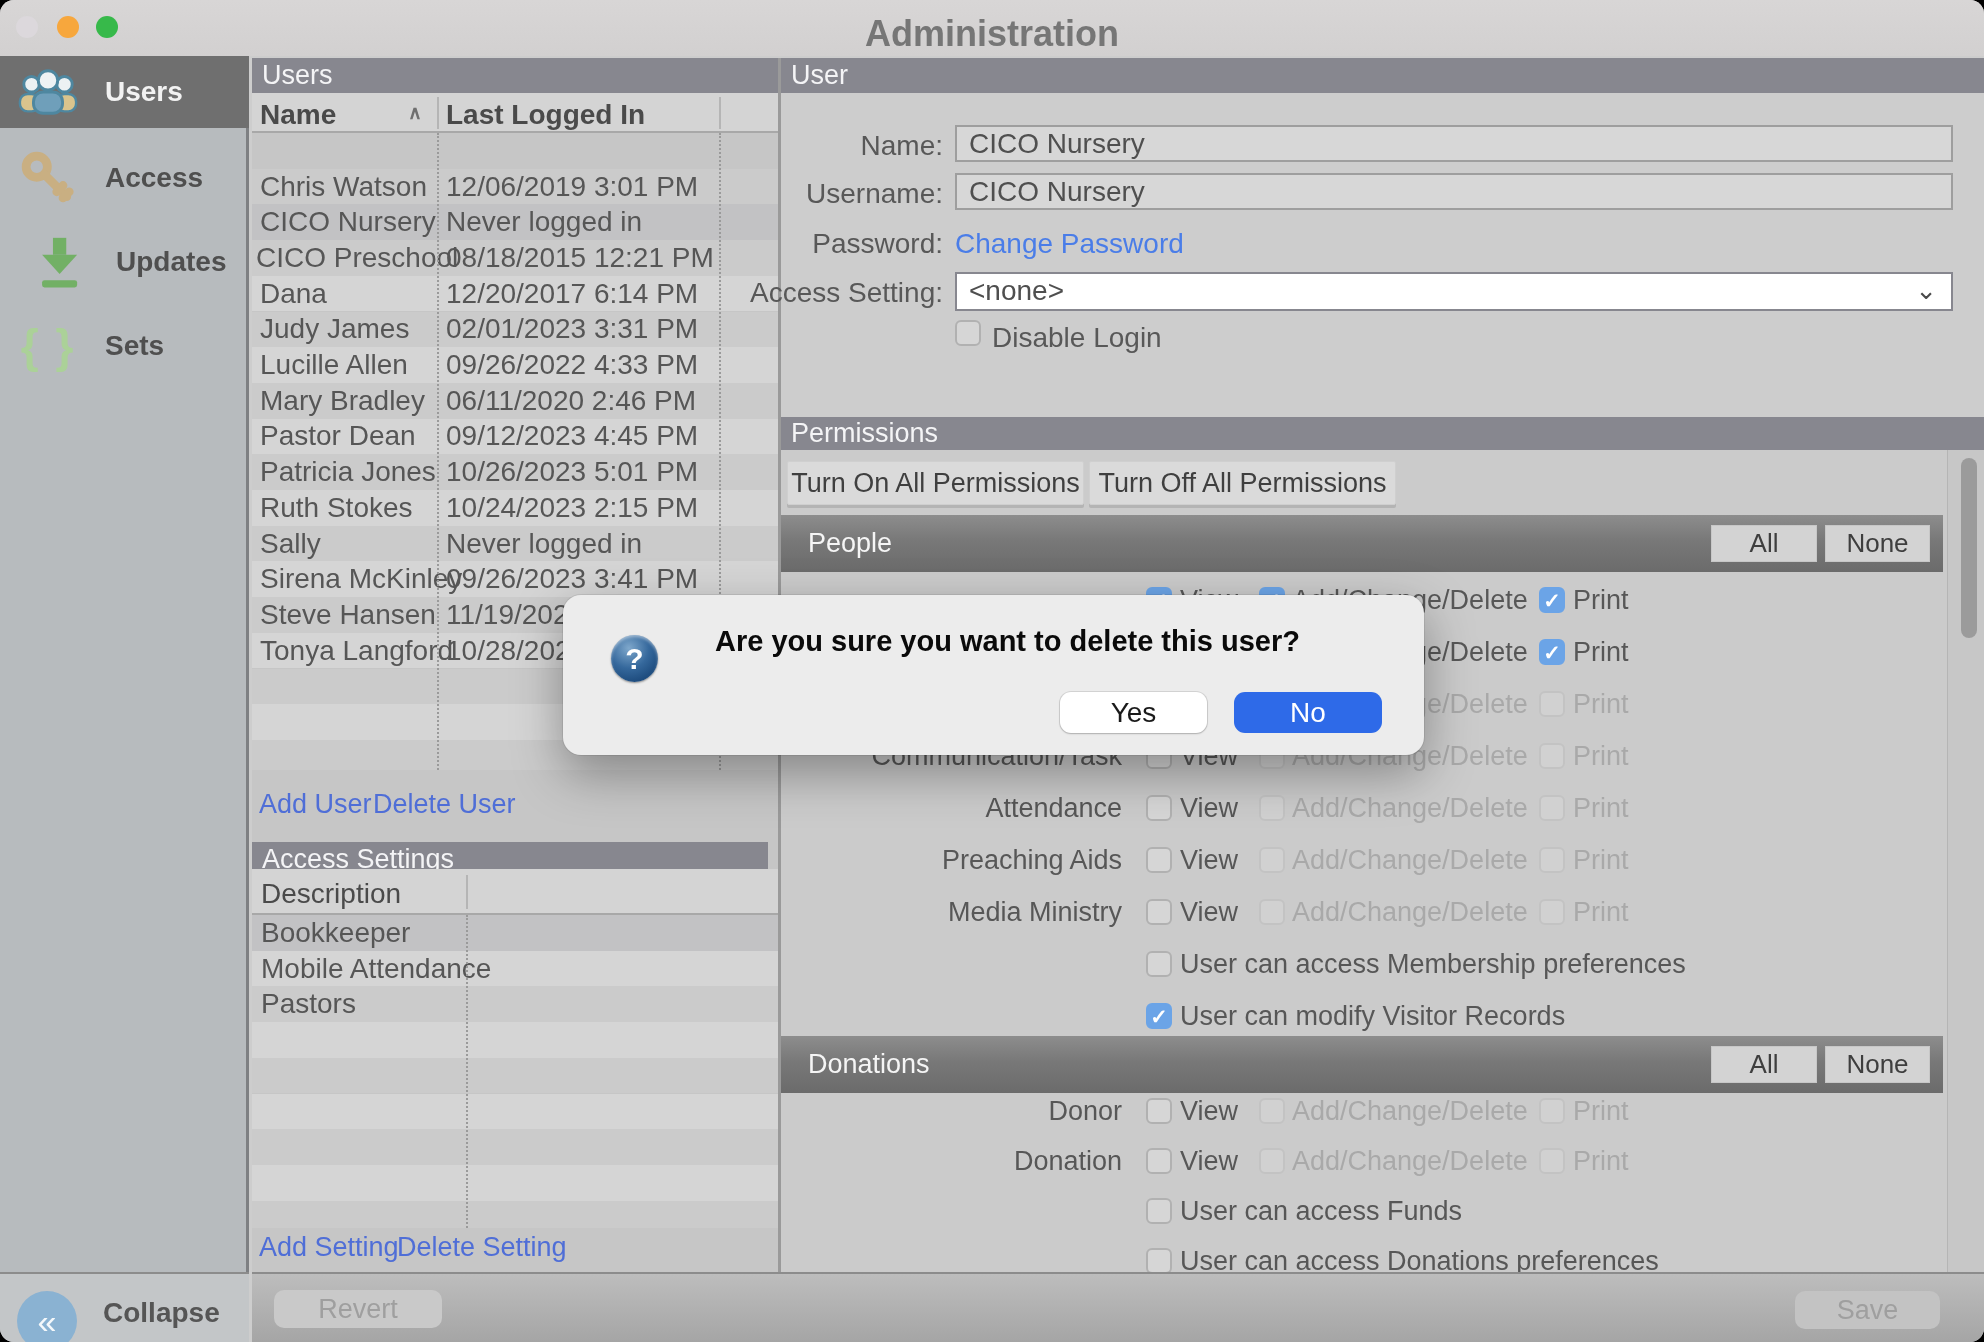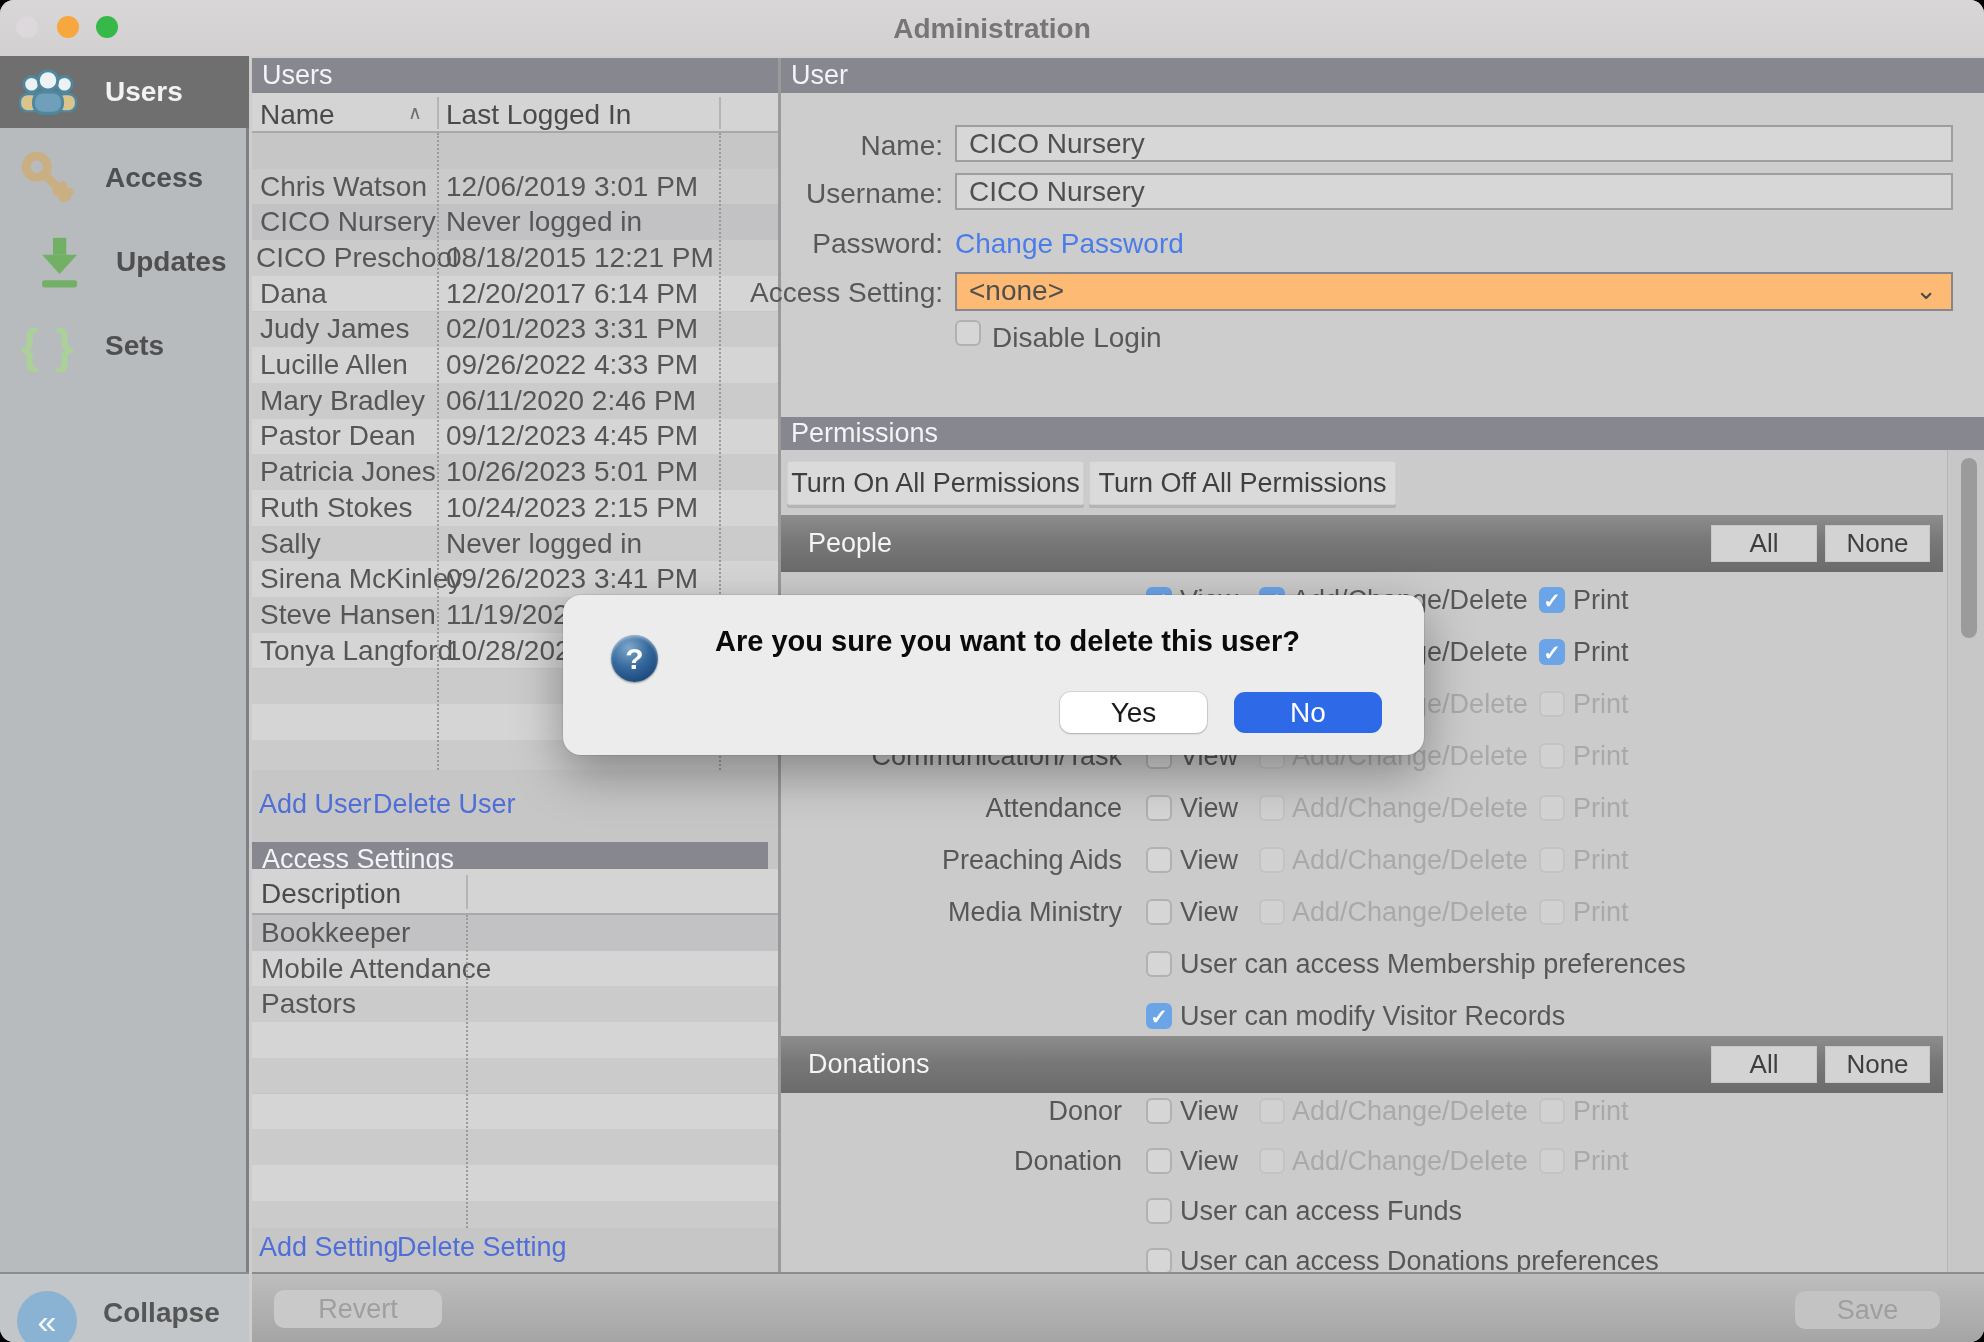--- a/index.html
+++ b/index.html
@@ -3,21 +3,21 @@
 <meta charset="utf-8">
 <style>
   html,body{margin:0;padding:0;background:#000;}
   body{font-family:"Liberation Sans",sans-serif;}
   .app{position:relative;width:1984px;height:1342px;background:#cdcdcd;border-radius:14px;overflow:hidden;}
   .abs{position:absolute;}
 
   
   .titlebar{left:0;top:0;width:1984px;height:56px;background:linear-gradient(#d8d6d6,#d2d0d0);}
   .light{position:absolute;top:16px;width:22px;height:22px;border-radius:50%;}
-  .win-title{position:absolute;left:0;right:0;top:13px;text-align:center;font-size:28px;font-weight:bold;color:#767676;}
+  .win-title{position:absolute;left:0;right:0;top:13px;text-align:center;font-size:36px;font-weight:bold;color:#767676;}
 
   
   .sidebar{left:0;top:56px;width:249px;height:1216px;background:#b7bbbe;border-right:3px solid #7e8083;box-sizing:border-box;}
   .side-item{position:absolute;left:0;width:249px;height:72px;display:flex;align-items:center;gap:26px;padding-left:17px;box-sizing:border-box;}
   .side-item.selected{background:#6f6f6f;}
   .side-item .lbl{font-size:28px;font-weight:bold;color:#4f4f4f;}
   .side-item.selected .lbl{color:#f2f2f2;}
   .side-icon{width:62px;height:62px;display:flex;align-items:center;justify-content:center;flex:0 0 62px;}
   .braces{font-size:46px;font-weight:bold;color:#abd198;letter-spacing:2px;}
   .collapse-bar{left:0;top:1272px;width:249px;height:70px;background:#c3c6c8;border-top:2px solid #8c8c8c;display:flex;align-items:center;gap:26px;padding-left:17px;box-sizing:border-box;}
@@ -33,21 +33,21 @@
   .trow{position:absolute;left:0;width:100%;height:36px;}
   .s0{background:#d5d5d5;} .s1{background:#cbcbcb;} .sel{background:#c2c2c4;}
   .cell{position:absolute;top:50%;transform:translateY(-50%);font-size:28px;color:#565656;white-space:nowrap;}
   .dotted-sep{position:absolute;width:0;border-left:2px dotted #9a9a9a;}
   .solid-sep{position:absolute;width:0;border-left:2px solid #b5b5b5;}
   .blue-link{font-size:27px;color:#4f6ed7;cursor:pointer;white-space:nowrap;}
 
   
   .form-label{position:absolute;width:243px;text-align:right;font-size:28px;color:#585858;}
   .tfield{position:absolute;left:955px;width:998px;height:37px;background:#d7d7d7;border:2px solid #9e9e9e;box-sizing:border-box;font-size:28px;color:#4f4f4f;padding-left:12px;line-height:33px;white-space:nowrap;overflow:hidden;}
-  .dropdown{border:2px solid #87878f;background:#fdba74;}
+  .dropdown{border:2px solid #87878f;background:#ffffff;}
   .chev{position:absolute;right:14px;top:0px;font-size:26px;color:#4a4a4a;}
 
   
   .perm-content{left:781px;top:450px;width:1203px;height:822px;background:#cbcbcb;}
   .push-btn{position:absolute;height:42px;background:#dadada;border:1px solid #cfcfcf;box-shadow:0 3px 0 #b4b4b4;border-radius:2px;font-size:27px;color:#3f3f3f;text-align:center;line-height:42px;}
   .secbar{position:absolute;left:781px;width:1162px;height:57px;background:linear-gradient(#8d8d8d,#787878 45%,#6b6b6b);color:#f5f5f5;}
   .secbar .sec-title{position:absolute;left:27px;top:13px;font-size:27px;}
   .mini-btn{position:absolute;top:10px;height:37px;background:#d3d3d3;border:1px solid #c7c7c7;box-sizing:border-box;font-size:26px;color:#3e3e3e;text-align:center;line-height:35px;}
   .prow{position:absolute;left:781px;width:1170px;}
   .pitem{position:absolute;top:50%;transform:translateY(-50%);white-space:nowrap;}
@@ -130,21 +130,21 @@
       </span>
     <span class="lbl">Sets</span>
   </div>
   <div class="abs collapse-bar">
     <span class="collapse-circle">«</span>
     <span class="collapse-lbl">Collapse</span>
   </div>
 
   <div class="abs users-panel-bg"></div>
   <div class="abs hdrbar" style="left:252px;top:58px;width:526px;">Users</div>
-  <div class="abs thead" style="left:252px;top:93px;width:526px;height:40px;">
+  <div class="abs thead" style="left:252px;top:93px;width:526px;height:40px;font-weight:bold;">
     <span class="abs" style="left:8px;top:6px;">Name</span>
     <span class="abs" style="left:156px;top:8px;font-size:19px;color:#6f6f6f;">∧</span>
     <span class="abs" style="left:194px;top:6px;">Last Logged In</span>
     <span class="solid-sep" style="left:185px;top:4px;height:32px;"></span>
     <span class="solid-sep" style="left:467px;top:4px;height:32px;"></span>
   </div>
   <div class="abs" id="users-rows" style="left:252px;top:133px;width:526px;height:637px;overflow:hidden;">
       <div class="trow s1" style="top: 35.7px; height: 35.7px;">
         <span class="cell" style="left: 8px;">Chris Watson</span>
         <span class="cell" style="left: 194px;">12/06/2019 3:01 PM</span>

